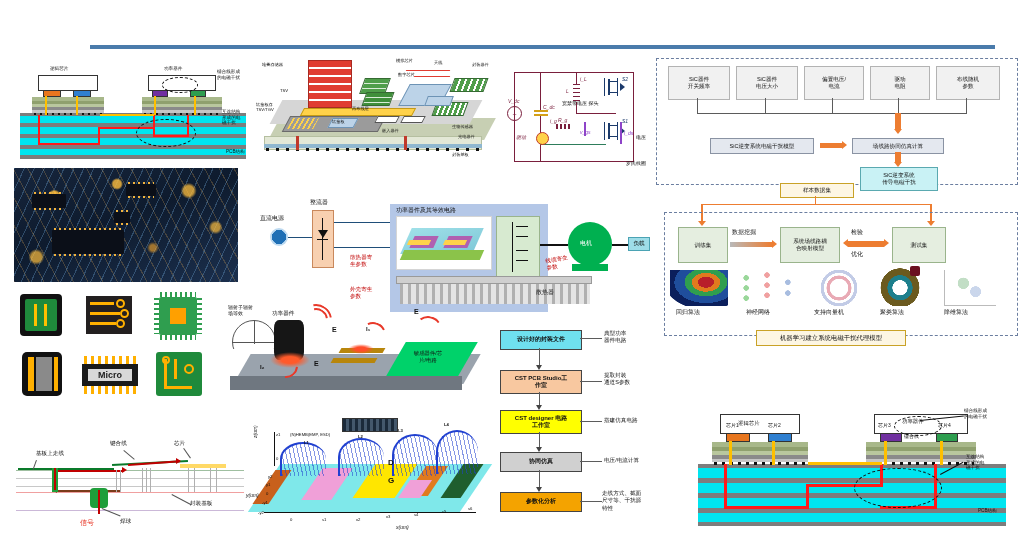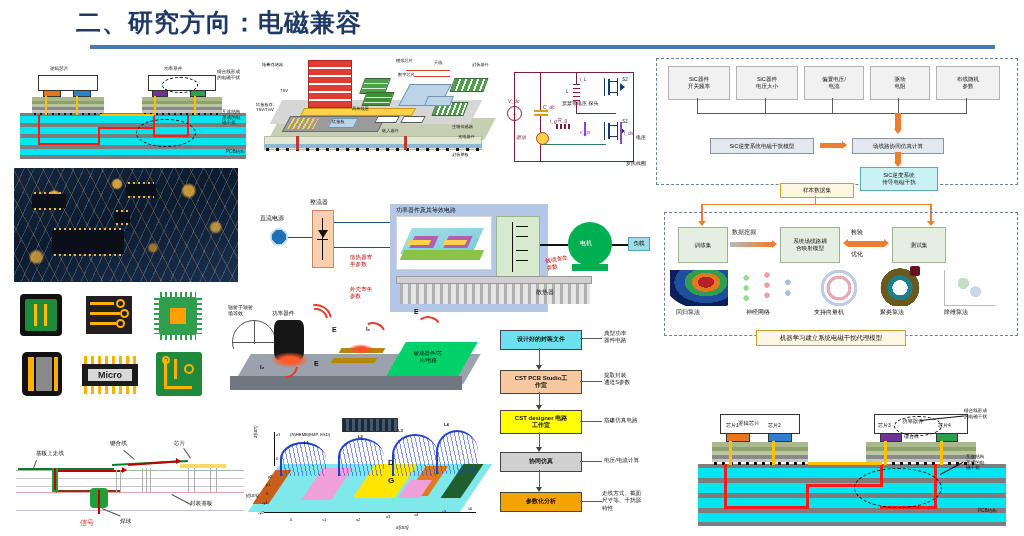--- a/index.html
+++ b/index.html
@@ -90,21 +90,20 @@
   .sch-lbl{position:absolute;font-size:5px;color:#7a1f3d;font-style:italic;}
 
   
   .hi-lbl{position:absolute;font-size:4.2px;color:#111;white-space:pre-line;line-height:1.2;}
 </style>
 </head>
 <body>
 
 <div class="stage">
 
-  <div class="abs" id="slide-title">二、研究方向：电磁兼容</div>
   <div class="abs" id="title-rule"></div>
 
   <div class="abs" style="left:14px;top:57px;width:238px;height:106px;">
 
     <div class="abs" style="left:6px;top:56px;width:226px;height:46px;background:#7d7d7d;">
       <div class="abs" style="left:0;top:3px;width:100%;height:7px;background:#00e5f0;"></div>
       <div class="abs" style="left:0;top:14px;width:100%;height:7px;background:#00e5f0;"></div>
       <div class="abs" style="left:0;top:25px;width:100%;height:7px;background:#00e5f0;"></div>
       <div class="abs" style="left:0;top:36px;width:100%;height:6px;background:#00e5f0;"></div>
     </div>

